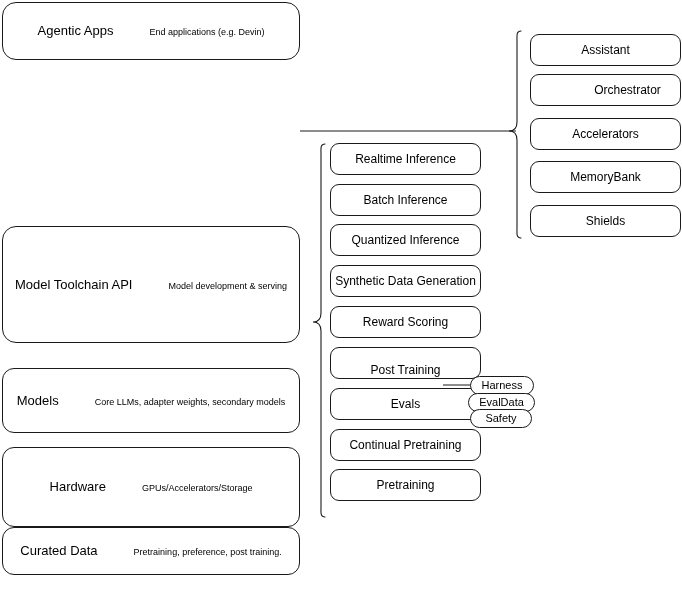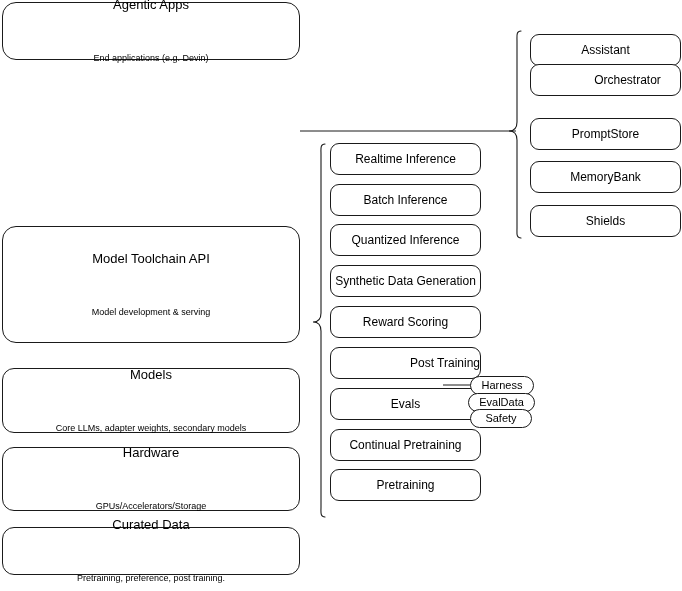--- a/index.html
+++ b/index.html
@@ -22,21 +22,20 @@
     width: 682px;
     height: 591px;
   }
   .box {
     position: absolute;
     box-sizing: border-box;
     background: #ffffff;
     border: 1px solid #1a1a1a;
     border-radius: 12px;
     display: flex;
-    flex-direction: column;
     align-items: center;
     justify-content: center;
     text-align: center;
     gap: 36px;
   }
   .box .title {
     font-size: 13px;
     line-height: 16px;
     color: #000000;
     white-space: nowrap;
@@ -128,38 +127,38 @@
     <div class="box stack-box big" style="top:226px;height:117px;">
       <div class="title">Model Toolchain API</div>
       <div class="subtitle">Model development &amp; serving</div>
     </div>
 
     <div class="box stack-box" style="top:368px;height:65px;">
       <div class="title">Models</div>
       <div class="subtitle">Core LLMs, adapter weights, secondary models</div>
     </div>
 
-    <div class="box stack-box" style="top:447px;height:64px;">
+    <div class="box stack-box" style="top:447px;height:80px;">
       <div class="title">Hardware</div>
       <div class="subtitle">GPUs/Accelerators/Storage</div>
     </div>
 
     <div class="box stack-box" style="top:527px;height:48px;">
       <div class="title">Curated Data</div>
       <div class="subtitle">Pretraining, preference, post training.</div>
     </div>
 
     <div class="box cap-box right-box" style="top:34px;">
       <div class="title">Assistant</div>
     </div>
-    <div class="box cap-box right-box" style="top:64px;padding-left:44px;">
+    <div class="box cap-box right-box" style="top:74px;padding-left:44px;">
       <div class="title">Orchestrator</div>
     </div>
     <div class="box cap-box right-box" style="top:118px;">
-      <div class="title">PromptStore</div>
+      <div class="title">Accelerators</div>
     </div>
     <div class="box cap-box right-box" style="top:161px;">
       <div class="title">MemoryBank</div>
     </div>
     <div class="box cap-box right-box" style="top:205px;justify-content:center;">
       <div class="title">Shields</div>
     </div>
 
     <div class="box cap-box mid-box" style="top:143px;">
       <div class="title">Realtime Inference</div>

